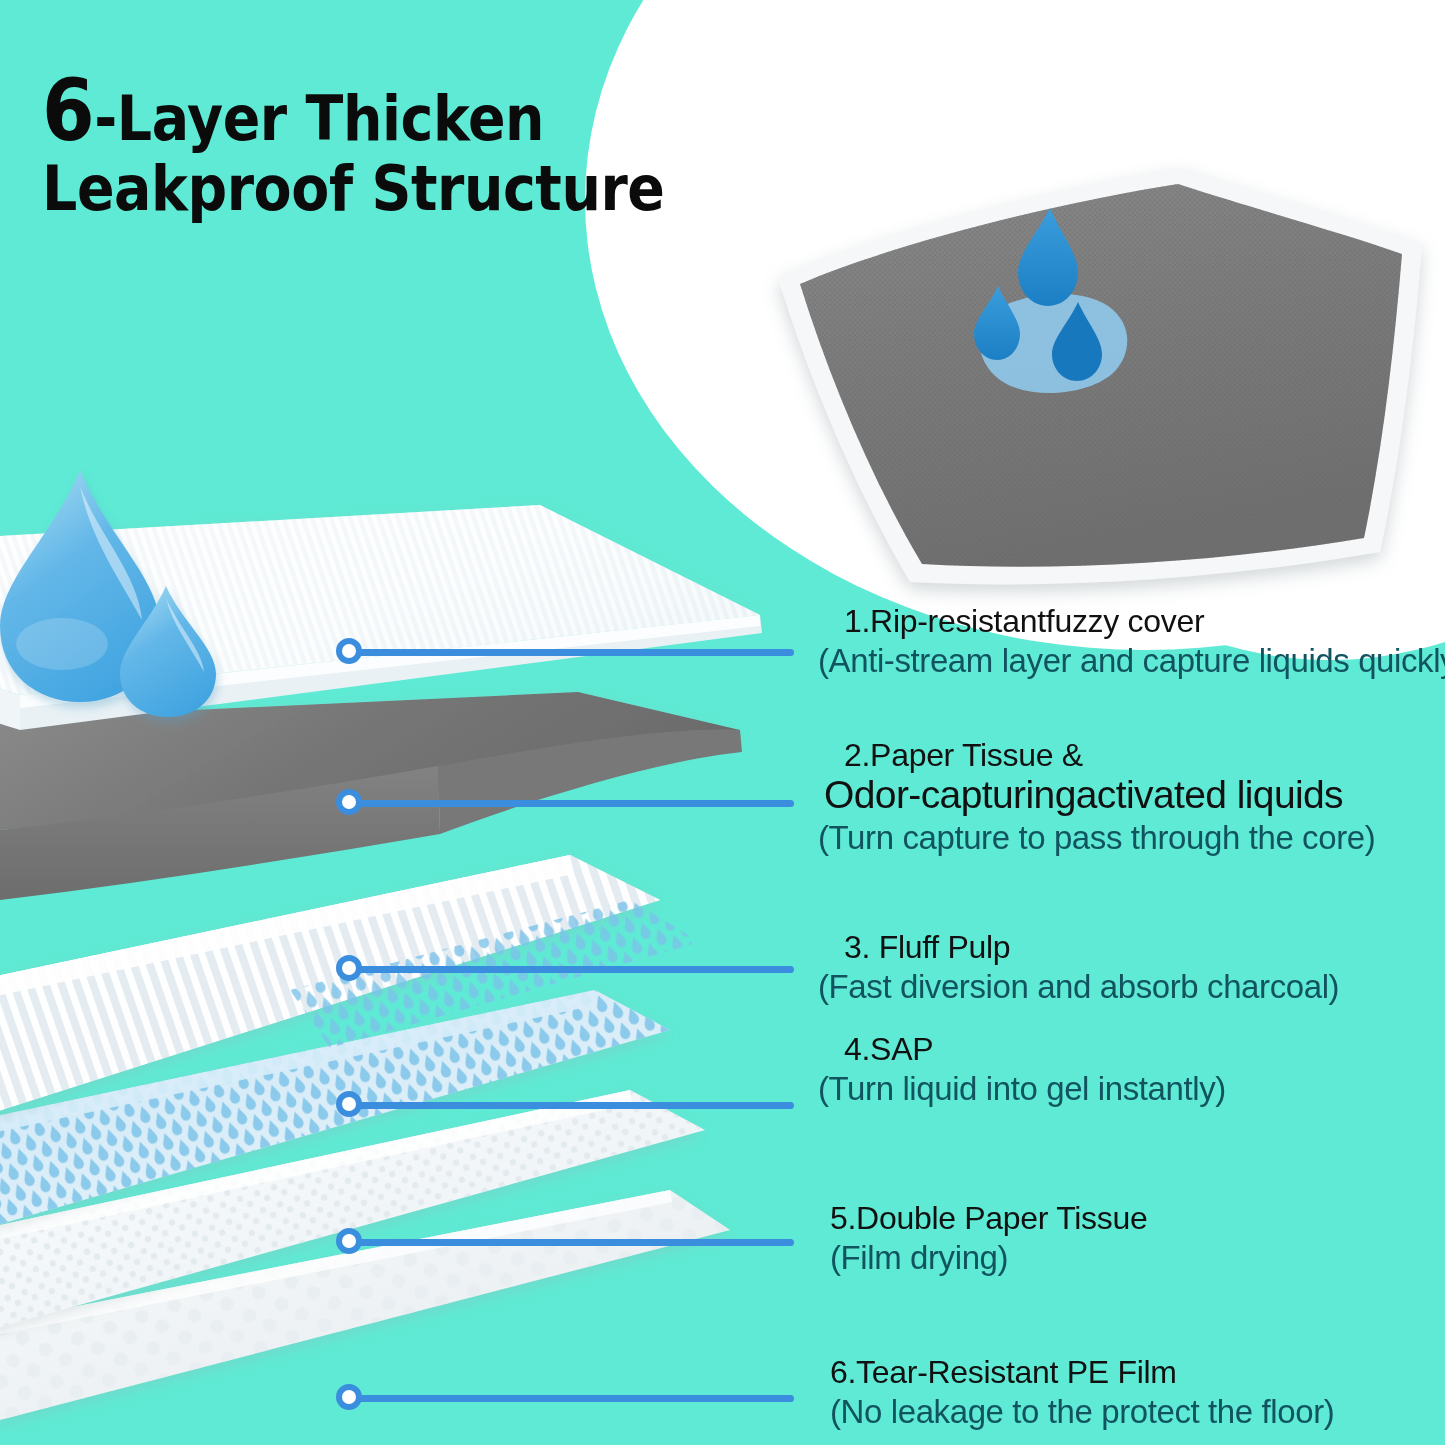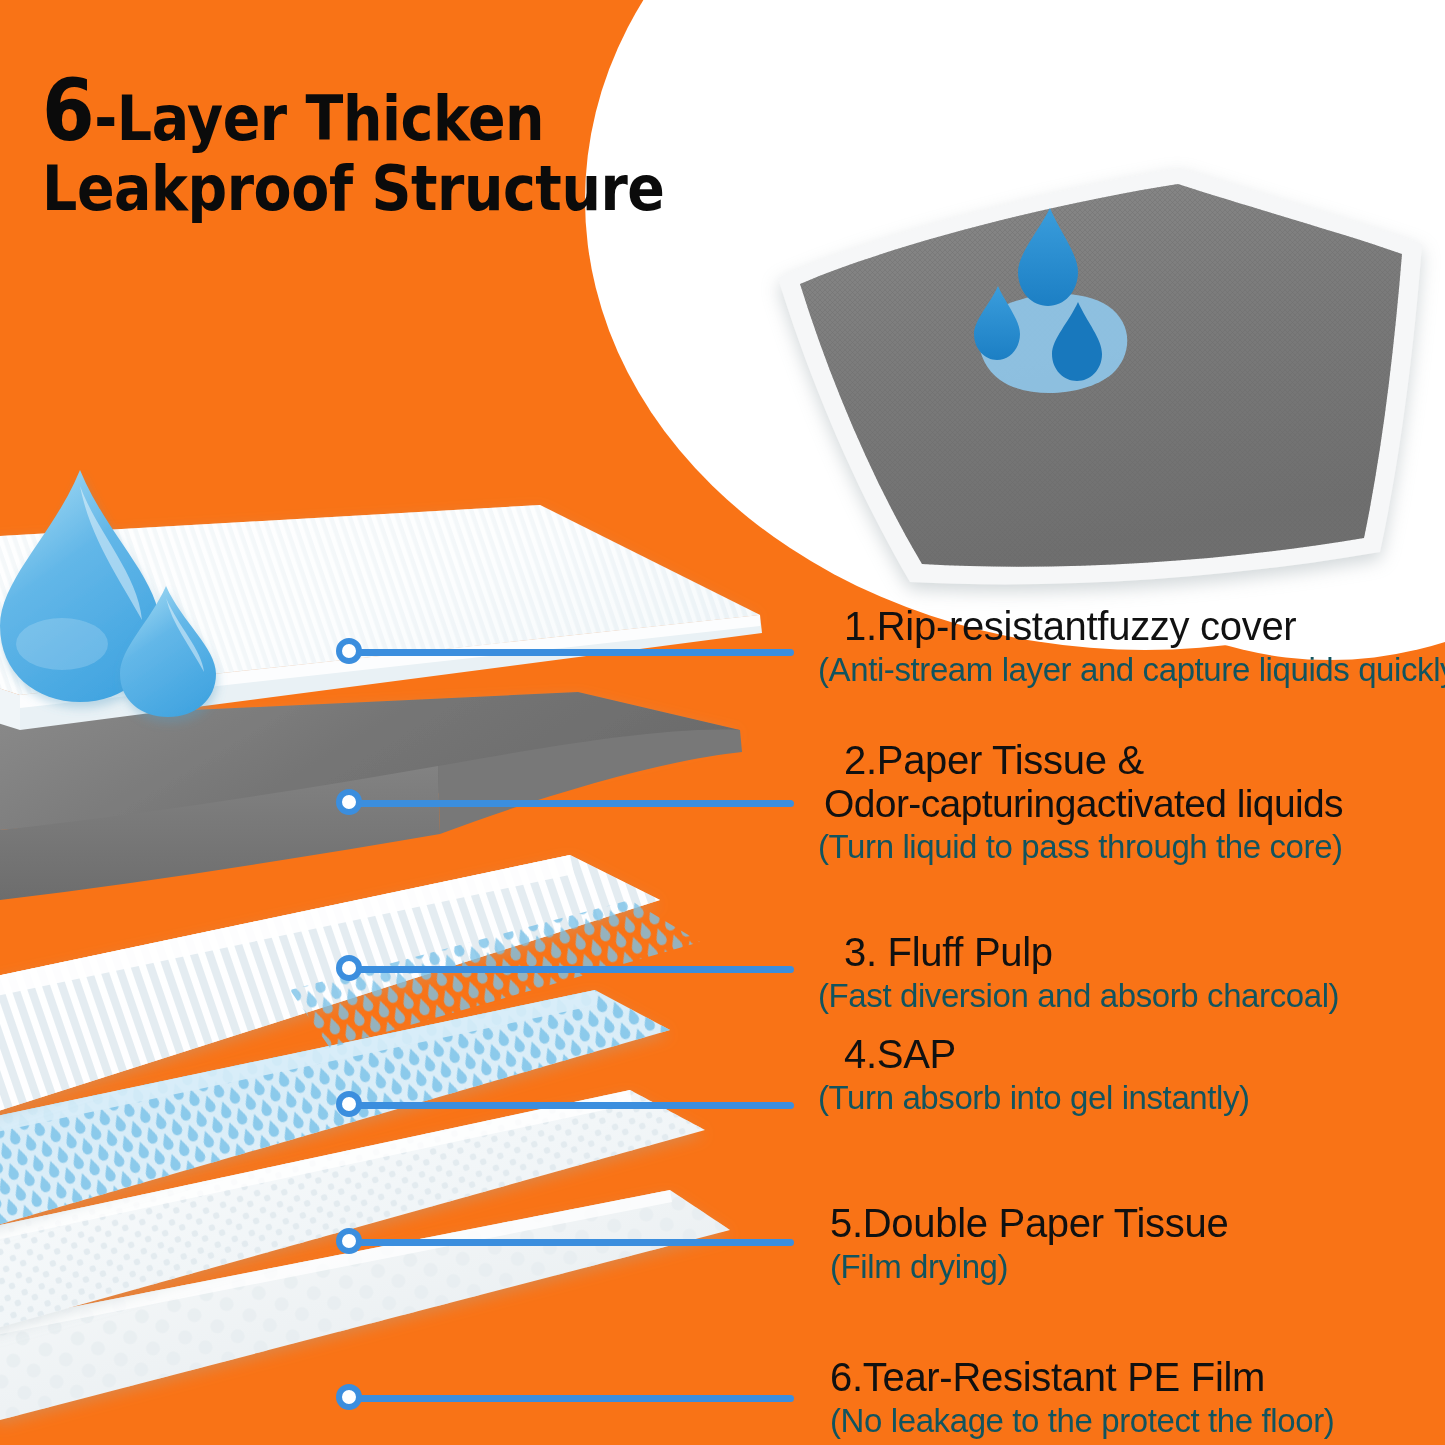--- a/index.html
+++ b/index.html
@@ -1,21 +1,21 @@
 <!DOCTYPE html>
 <html><head>
 <meta charset="utf-8">
 <style>
   html,body{margin:0;padding:0;}
   body{
     width:1445px;height:1445px;overflow:hidden;
     font-family:"Liberation Sans","DejaVu Sans",sans-serif;
     background:#eaf7fa;
   }
-  #stage{position:relative;width:1445px;height:1445px;overflow:hidden;background:#f97316;}
+  #stage{position:relative;width:1445px;height:1445px;overflow:hidden;background:#5eead4;}
 
   
   .white-blob{
     position:absolute;left:585px;top:-250px;width:1120px;height:900px;
     background:#ffffff;border-radius:50%;
     filter:blur(0.4px);
   }
   .white-blob-2{
     position:absolute;left:880px;top:-420px;width:900px;height:1080px;
     background:#ffffff;border-radius:50%;
@@ -47,21 +47,21 @@
     border:6px solid #3b8ede;background:#ffffff;box-sizing:border-box;
   }
   .leader .bar{
     position:absolute;left:22px;top:11px;height:7px;width:436px;
     background:#3b8ede;border-radius:4px;
   }
 
   
   .label{position:absolute;left:818px;width:620px;}
   .label .lab-title{
-    color:#111111;font-size:40px;line-height:1.12;letter-spacing:-0.3px;
+    color:#111111;font-size:32px;line-height:1.12;letter-spacing:-0.3px;
     white-space:nowrap;
   }
   .label .lab-title2{
     color:#111111;font-size:39px;line-height:1.1;letter-spacing:-0.6px;
     white-space:nowrap;margin-left:6px;
   }
   .label .lab-sub{
     color:#11545f;font-size:33px;line-height:1.16;letter-spacing:-0.4px;
     white-space:nowrap;margin-top:2px;
   }
@@ -297,31 +297,31 @@
   </div>
 
   <div class="label" style="top:604px">
     <div class="lab-title ind-1">1.Rip-resistantfuzzy cover</div>
     <div class="lab-sub">(Anti-stream layer and capture liquids quickly)</div>
   </div>
 
   <div class="label" style="top:738px">
     <div class="lab-title ind-1">2.Paper Tissue &amp;</div>
     <div class="lab-title2">Odor-capturingactivated liquids</div>
-    <div class="lab-sub">(Turn liquid to pass through the core)</div>
+    <div class="lab-sub">(Turn capture to pass through the core)</div>
   </div>
 
   <div class="label" style="top:930px">
     <div class="lab-title ind-1">3. Fluff Pulp</div>
     <div class="lab-sub">(Fast diversion and absorb charcoal)</div>
   </div>
 
   <div class="label" style="top:1032px">
     <div class="lab-title ind-1">4.SAP</div>
-    <div class="lab-sub">(Turn absorb into gel instantly)</div>
+    <div class="lab-sub">(Turn liquid into gel instantly)</div>
   </div>
 
   <div class="label" style="top:1201px">
     <div class="lab-title ind-2">5.Double Paper Tissue</div>
     <div class="lab-sub ind-2">(Film drying)</div>
   </div>
 
   <div class="label" style="top:1355px">
     <div class="lab-title ind-2">6.Tear-Resistant PE Film</div>
     <div class="lab-sub ind-2">(No leakage to the protect the floor)</div>

